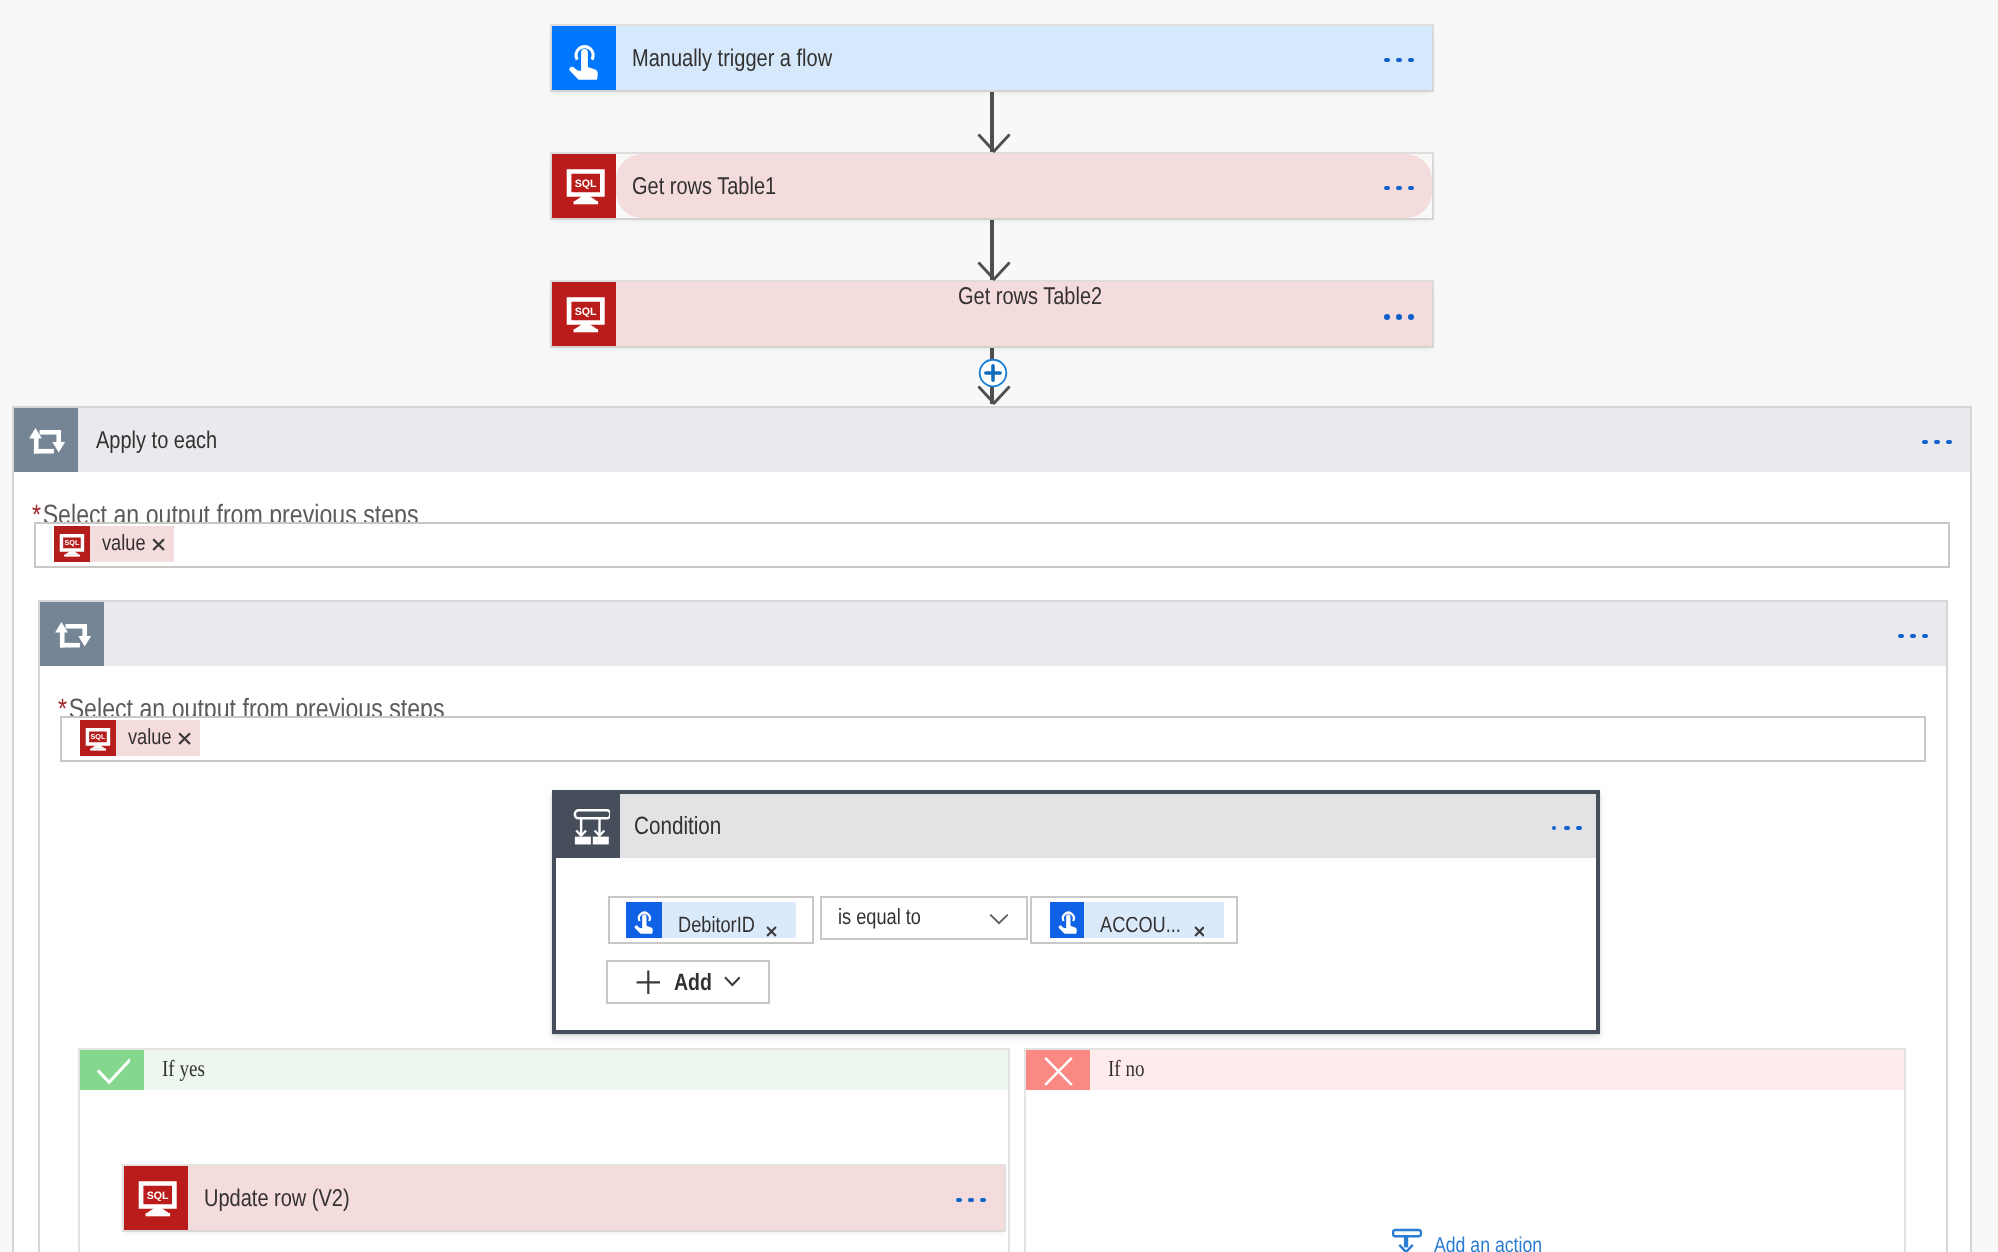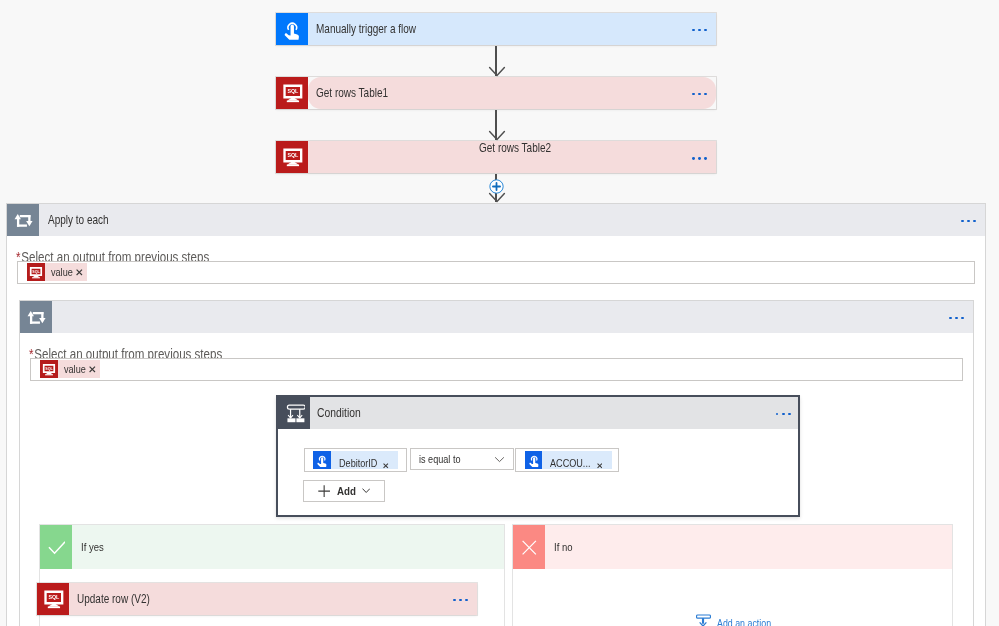--- a/index.html
+++ b/index.html
@@ -55,21 +55,21 @@
   .btoken { display:inline-flex; align-items:flex-end; height:17.6px; background:#dbeafb; }
   .btoken .tic { width:17.6px; height:17.6px; flex:0 0 17.6px; background:#0f62e6; display:flex; align-items:center; justify-content:center; }
   .btoken .tlbl { font-size:11px; padding:0 0 0 7.8px; }
   .btoken .tx { padding-right:9.7px; padding-left:4.7px; display:flex; align-items:center; }
 
   .selbox { position:absolute; border:1px solid #c9c7c5; background:#fff; display:flex; align-items:center; padding:0 8.3px 0 7.8px; font-size:11px; }
   .addbtn { position:absolute; border:1px solid #c9c7c5; background:#fff; display:flex; align-items:center; padding:0 9px 0 14.4px; font-size:11.8px; font-weight:bold; }
 
   
   .branch { position:absolute; background:#fff; border:1px solid #e3e3e3; }
-  .branch .bhdr { display:flex; align-items:stretch; height:44px; }
+  .branch .bhdr { display:flex; align-items:stretch; height:20px;font-family:Liberation Serif, serif; }
   .branch .bhdr .ic { width:32px; flex:0 0 32px; display:flex; align-items:center; justify-content:center; }
   .branch .bhdr .ttl { display:flex; align-items:center; padding-left:9px; font-size:11.5px; }
 
   .addaction { position:absolute; display:flex; align-items:flex-start; color:#2b7cd3; font-size:10.7px; line-height:1; }
 </style>
 </head>
 <body>
 
 <div class="card" style="left:276px; top:13px; width:440px;">
   <div class="ic" style="background:#0077fc;">
@@ -326,21 +326,21 @@
     <div class="ic" style="background:#86d78e;">
       <svg width="18" height="18" viewBox="0 0 18 18">
           <path d="M1.94 9.2 L7.56 15.17 L18.11 3.75" fill="none" stroke="#fff" stroke-width="1.5"></path>
         </svg>
     </div>
     <div class="ttl">
         <span class="t" style="margin-right: -3.93px;">If yes</span>
       </div>
   </div>
 </div>
-<div class="card" style="left:37px; top:583px; width:439.5px;justify-content:space-between;">
+<div class="card" style="left:62px; top:583px; width:439.5px;justify-content:space-between;">
   <div class="ic" style="background:#ba1b1b;">
     <svg width="21" height="21" viewBox="0 0 21 21" shape-rendering="geometricPrecision">
         <g fill="#fff">
           <path d="M1.35 1.6 H20.35 V15.4 H1.35 Z M3.7 3.9 H18.0 V13.1 H3.7 Z" fill-rule="evenodd"></path>
           <path d="M9.35 14.9 H12.5 L16.8 17.7 H5.05 Z"></path>
           <rect x="4.8" y="17.55" width="12.25" height="1.6"></rect>
           <text x="10.85" y="10.3" font-family="Liberation Sans, sans-serif" font-size="5.3" font-weight="bold" fill="#fff" text-anchor="middle">SQL</text>
         </g>
       </svg>
   </div>

